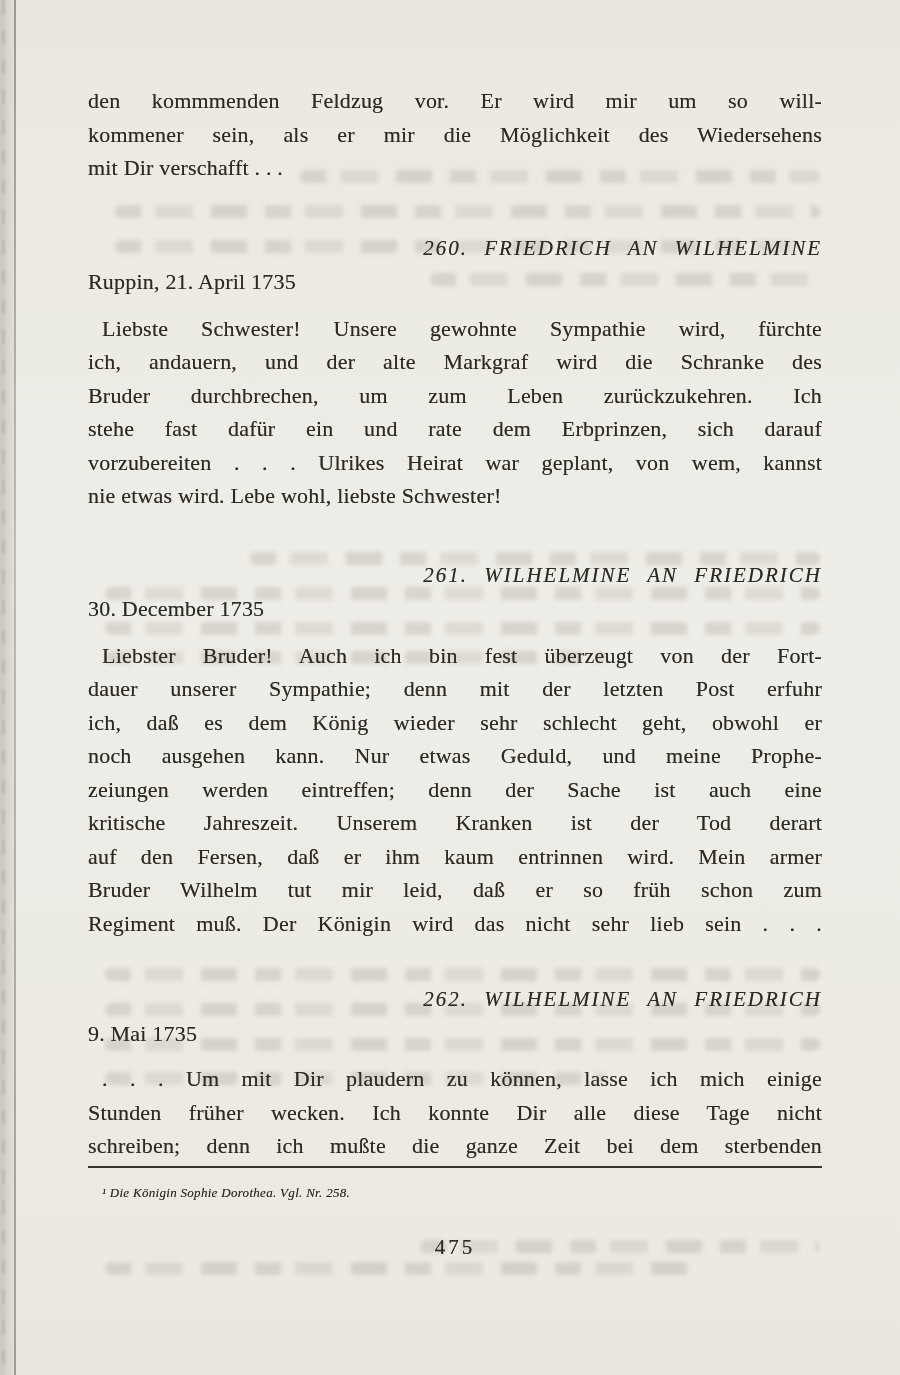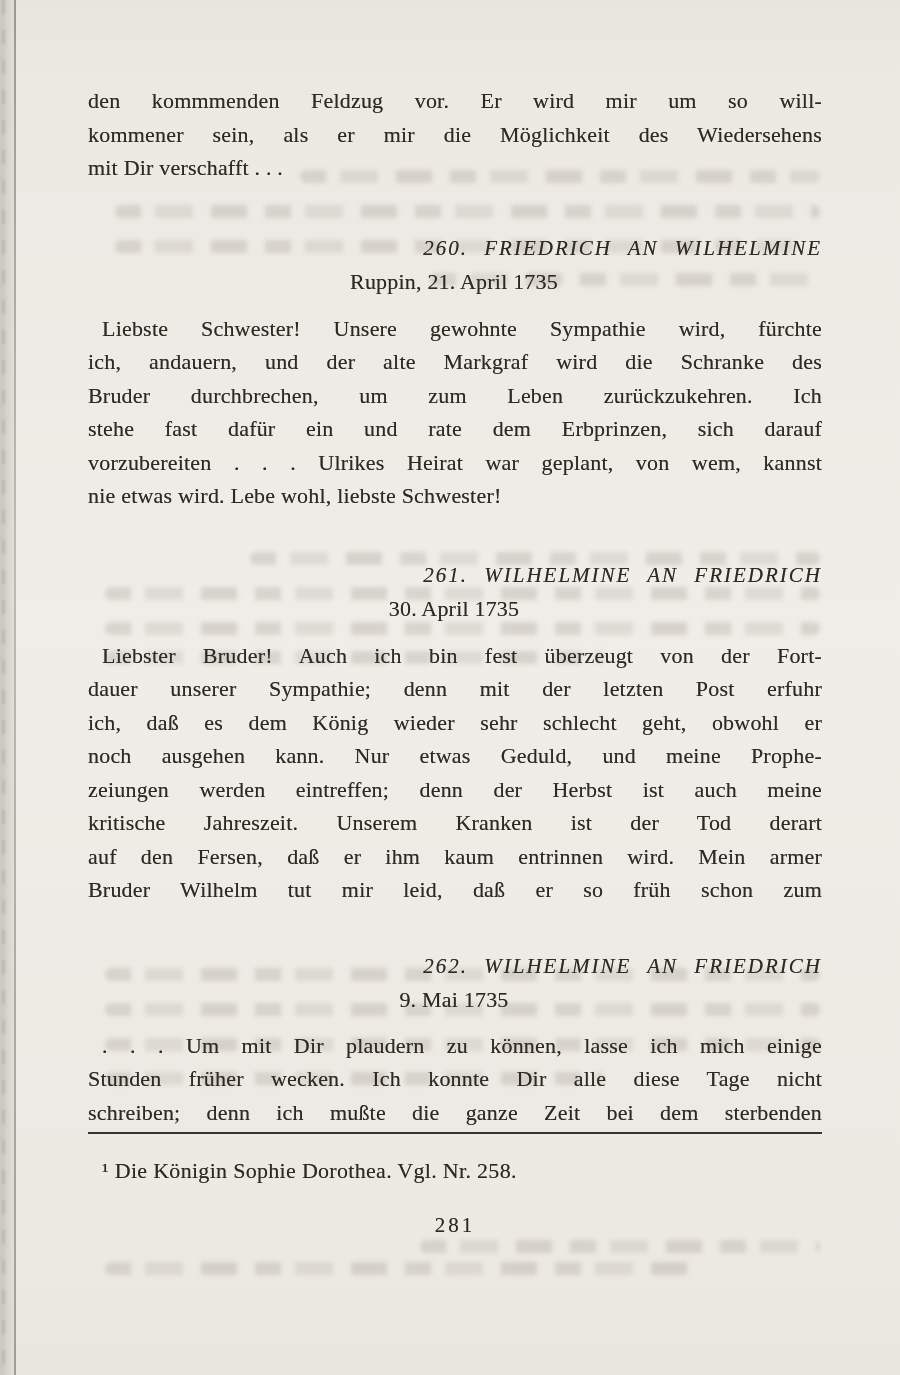--- a/index.html
+++ b/index.html
@@ -49,28 +49,28 @@
     font-size: 22px; line-height: 33.5px; letter-spacing: .2px;
     text-shadow: 0 0 .4px rgba(45,42,36,.55);
   }
   .line { text-align: justify; text-align-last: justify; }
   .line.last { text-align-last: left; }
   .line.indent { text-indent: 14px; }
   .heading {
     font-style: italic; font-size: 21px; line-height: 33.5px;
     letter-spacing: 2px; word-spacing: 9px; margin-top: 47px; text-align: right;
   }
-  .dateline { text-align: center; line-height: 33.5px; padding-right: 2px; }
+  .dateline { text-align: left; line-height: 33.5px; padding-right: 2px; }
   .para { margin-top: 13px; }
   .para.first { margin-top: 0; }
   section[data-name="letter-261"] .heading { margin-top: 46px; }
   section[data-name="letter-262"] .heading { margin-top: 43px; }
   section[data-name="letter-262"] .para { margin-top: 12px; }
   .rule { margin-top: 3px; border-top: 2px solid #37342d; width: 100%; }
-  .footnote { margin-top: 25px; font-size: 22px; line-height: 24px; text-indent: 14px; letter-spacing: .3px; }
+  .footnote { margin-top: 13px; font-size: 13px; line-height: 24px; text-indent: 14px; letter-spacing: .3px; font-style: italic; }
   .pagenum { margin-top: 26px; text-align: center; font-size: 21px; letter-spacing: 3px; }
 </style>
 </head>
 <body>
 
 <div class="page" data-name="book-page">
   <div class="edge" data-name="scan-left-edge-shadow"></div>
   <div class="edge-line" data-name="scan-edge-line"></div>
 
   <div class="bleed" style="top:170px;left:300px;width:520px" data-name="bleed-through-line"></div>
@@ -104,41 +104,42 @@
           <div class="line" data-name="text-line">ich, andauern, und der alte Markgraf wird die Schranke des</div>
           <div class="line" data-name="text-line">Bruder durchbrechen, um zum Leben zurückzukehren. Ich</div>
           <div class="line" data-name="text-line">stehe fast dafür ein und rate dem Erbprinzen, sich darauf</div>
           <div class="line" data-name="text-line">vorzubereiten . . . Ulrikes Heirat war geplant, von wem, kannst</div>
           <div class="line last" data-name="text-line">nie etwas wird. Lebe wohl, liebste Schwester!</div>
         </div>
     </section>
 
     <section data-name="letter-261">
       <div class="heading" data-name="letter-heading">261. WILHELMINE AN FRIEDRICH</div>
-      <div class="dateline" data-name="letter-dateline">30. April 1735</div>
+      <div class="dateline" data-name="letter-dateline">30. December 1735</div>
       <div class="para" data-name="letter-body">
           <div class="line indent" data-name="text-line">Liebster Bruder! Auch ich bin fest überzeugt von der Fort-</div>
           <div class="line" data-name="text-line">dauer unserer Sympathie; denn mit der letzten Post erfuhr</div>
           <div class="line" data-name="text-line">ich, daß es dem König wieder sehr schlecht geht, obwohl er</div>
           <div class="line" data-name="text-line">noch ausgehen kann. Nur etwas Geduld, und meine Prophe-</div>
-          <div class="line" data-name="text-line">zeiungen werden eintreffen; denn der Herbst ist auch meine</div>
+          <div class="line" data-name="text-line">zeiungen werden eintreffen; denn der Sache ist auch eine</div>
           <div class="line" data-name="text-line">kritische Jahreszeit. Unserem Kranken ist der Tod derart</div>
           <div class="line" data-name="text-line">auf den Fersen, daß er ihm kaum entrinnen wird. Mein armer</div>
           <div class="line" data-name="text-line">Bruder Wilhelm tut mir leid, daß er so früh schon zum</div>
+          <div class="line" data-name="text-line">Regiment muß. Der Königin wird das nicht sehr lieb sein . . .</div>
         </div>
     </section>
 
     <section data-name="letter-262">
       <div class="heading" data-name="letter-heading">262. WILHELMINE AN FRIEDRICH</div>
       <div class="dateline" data-name="letter-dateline">9. Mai 1735</div>
       <div class="para" data-name="letter-body">
           <div class="line indent" data-name="text-line">. . . Um mit Dir plaudern zu können, lasse ich mich einige</div>
           <div class="line" data-name="text-line">Stunden früher wecken. Ich konnte Dir alle diese Tage nicht</div>
           <div class="line" data-name="text-line">schreiben; denn ich mußte die ganze Zeit bei dem sterbenden</div>
         </div>
     </section>
 
     <div class="rule" data-name="footnote-divider"></div>
     <div class="footnote" data-name="footnote">¹ Die Königin Sophie Dorothea. Vgl. Nr. 258.</div>
-    <div class="pagenum" data-name="page-number">281</div>
+    <div class="pagenum" data-name="page-number">475</div>
 
   </main>
 </div>
 
 </body></html>

